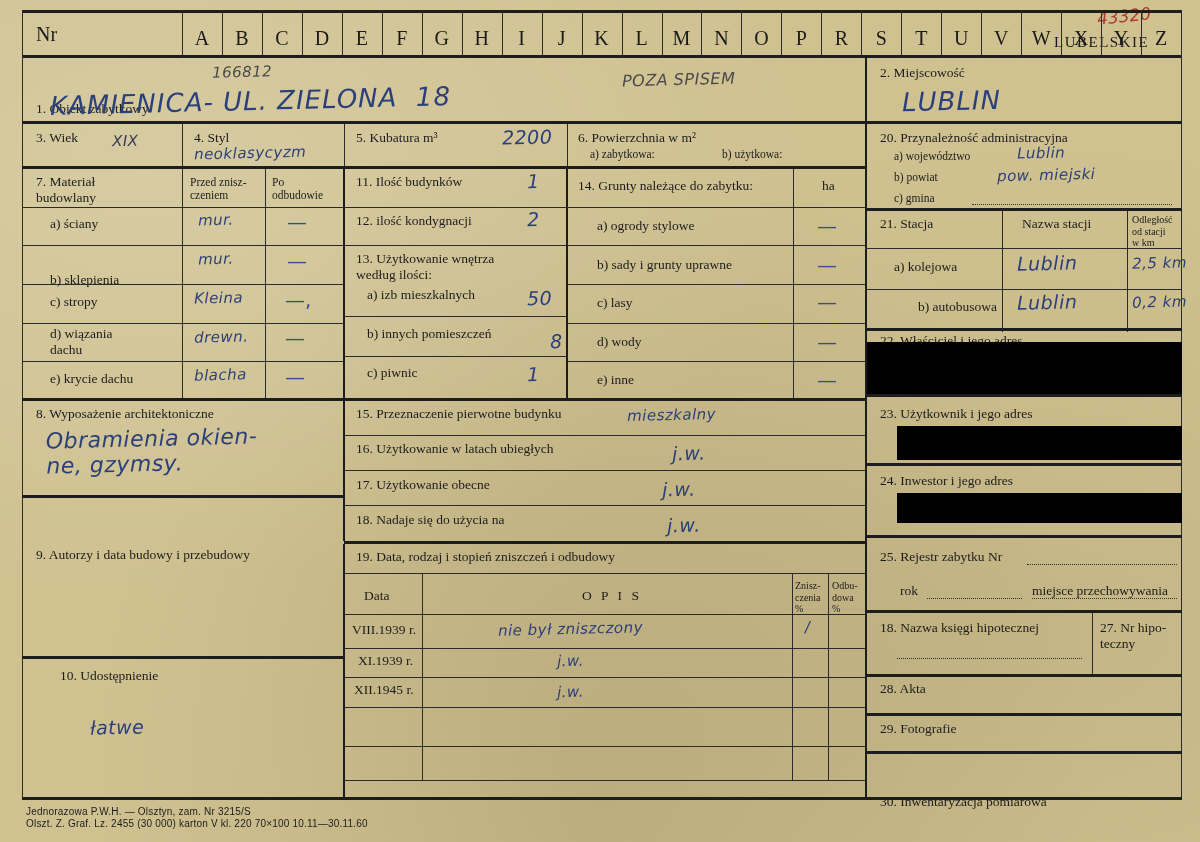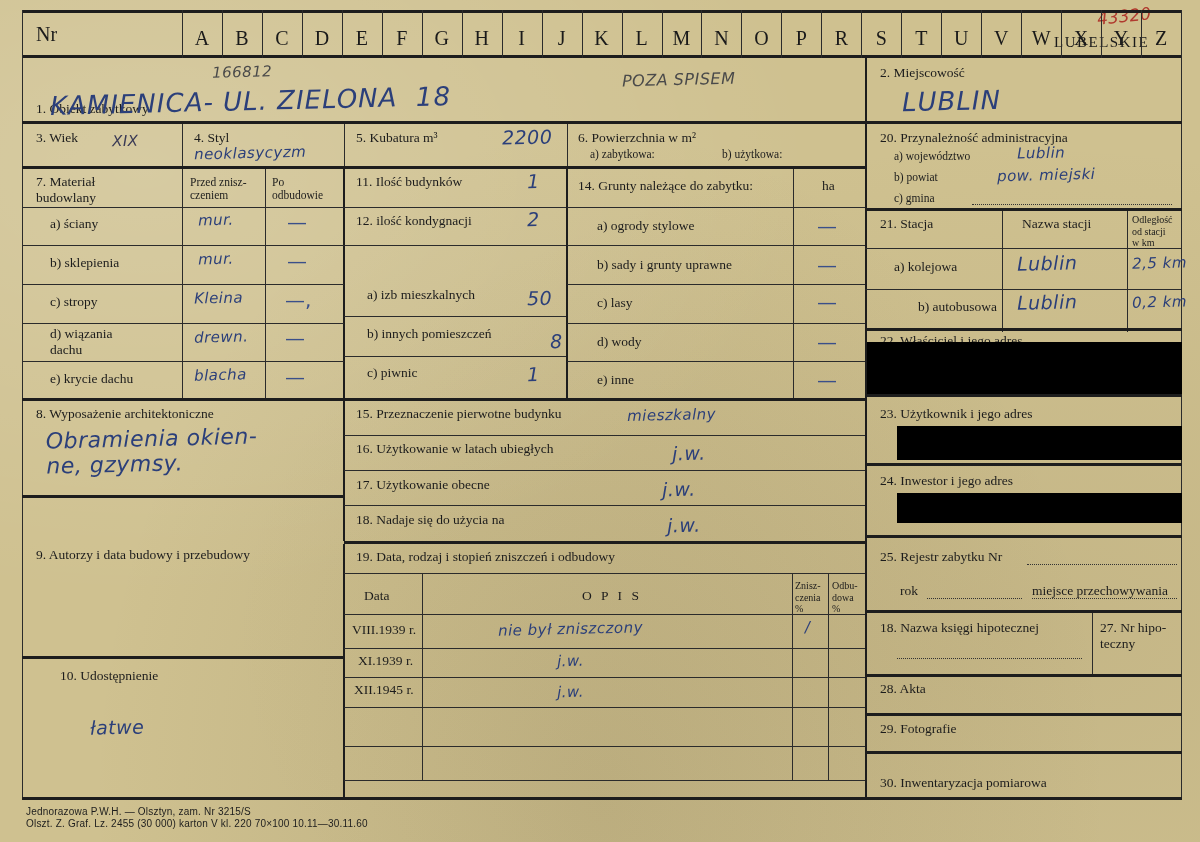--- a/index.html
+++ b/index.html
@@ -227,21 +227,21 @@
     <div class="lbl sm" style="left:250px; top:168px;">Po
 odbudowie</div>
     <div class="line vline thick" style="left:321px; top:161px; height:229px; width:2px;"></div>
     <div class="line hline" style="left:0; top:199px; width:322px;"></div>
 
     <div class="lbl" style="left:28px; top:208px;">a) ściany</div>
     <div class="hw sm" style="left:176px; top:203px;">mur.</div>
     <div class="dash" style="left:265px; top:202px;">—</div>
     <div class="line hline" style="left:0; top:237px; width:322px;"></div>
 
-    <div class="lbl" style="left:28px; top:247px;">b) sklepienia</div>
+    <div class="lbl" style="left:28px; top:264px;">b) sklepienia</div>
     <div class="hw sm" style="left:176px; top:242px;">mur.</div>
     <div class="dash" style="left:265px; top:241px;">—</div>
     <div class="line hline" style="left:0; top:276px; width:322px;"></div>
 
     <div class="lbl" style="left:28px; top:286px;">c) stropy</div>
     <div class="hw sm" style="left:172px; top:281px;">Kleina</div>
     <div class="dash" style="left:263px; top:280px;">—,</div>
     <div class="line hline" style="left:0; top:315px; width:322px;"></div>
 
     <div class="lbl" style="left:28px; top:318px;">d) wiązania
@@ -256,20 +256,22 @@
     <div class="line hline thick" style="left:0; top:390px; width:322px; height:3px;"></div>
 
     <div class="lbl" style="left:334px; top:166px;">11. Ilość budynków</div>
     <div class="hw" style="left:505px; top:162px;">1</div>
     <div class="line hline" style="left:322px; top:199px; width:223px;"></div>
 
     <div class="lbl" style="left:334px; top:205px;">12. ilość kondygnacji</div>
     <div class="hw" style="left:505px; top:200px;">2</div>
     <div class="line hline" style="left:322px; top:237px; width:223px;"></div>
 
+    <div class="lbl" style="left:334px; top:243px;">13. Użytkowanie wnętrza
+        według ilości:</div>
     <div class="lbl" style="left:345px; top:279px;">a) izb mieszkalnych</div>
     <div class="hw" style="left:505px; top:279px;">50</div>
     <div class="line hline" style="left:322px; top:308px; width:223px;"></div>
     <div class="lbl" style="left:345px; top:318px;">b) innych pomieszczeń</div>
     <div class="hw" style="left:528px; top:322px;">8</div>
     <div class="line hline" style="left:322px; top:348px; width:223px;"></div>
     <div class="lbl" style="left:345px; top:357px;">c) piwnic</div>
     <div class="hw" style="left:505px; top:355px;">1</div>
     <div class="line vline thick" style="left:544px; top:161px; height:229px; width:2px;"></div>
     <div class="line hline thick" style="left:322px; top:390px; width:223px; height:3px;"></div>
@@ -408,20 +410,20 @@
     <div class="lbl" style="left:1078px; top:612px;">27. Nr hipo-
         teczny</div>
     <div class="line hline thick" style="left:843px; top:666px; width:317px; height:3px;"></div>
 
     <div class="lbl" style="left:858px; top:673px;">28. Akta</div>
     <div class="line hline thick" style="left:843px; top:705px; width:317px; height:3px;"></div>
 
     <div class="lbl" style="left:858px; top:713px;">29. Fotografie</div>
     <div class="line hline thick" style="left:843px; top:743px; width:317px; height:3px;"></div>
 
-    <div class="lbl" style="left:858px; top:767px;">30. Inwentaryzacja pomiarowa</div>
+    <div class="lbl" style="left:858px; top:786px;">30. Inwentaryzacja pomiarowa</div>
     <div class="line hline thick" style="left:843px; top:789px; width:317px; height:3px;"></div>
 
     <div class="footer" style="left:4px; top:796px;">Jednorazowa P.W.H. — Olsztyn, zam. Nr 3215/S</div>
     <div class="footer" style="left:4px; top:808px;">Olszt. Z. Graf. Lz. 2455 (30 000) karton V kl. 220 70×100 10.11—30.11.60</div>
 
   </div>
 </div>
 
 </body></html>

